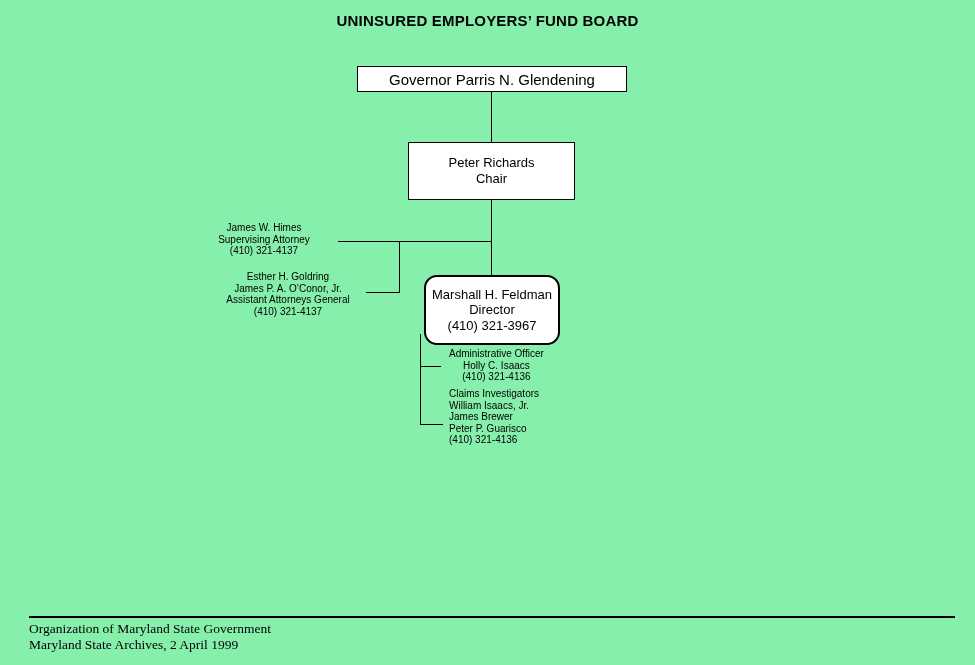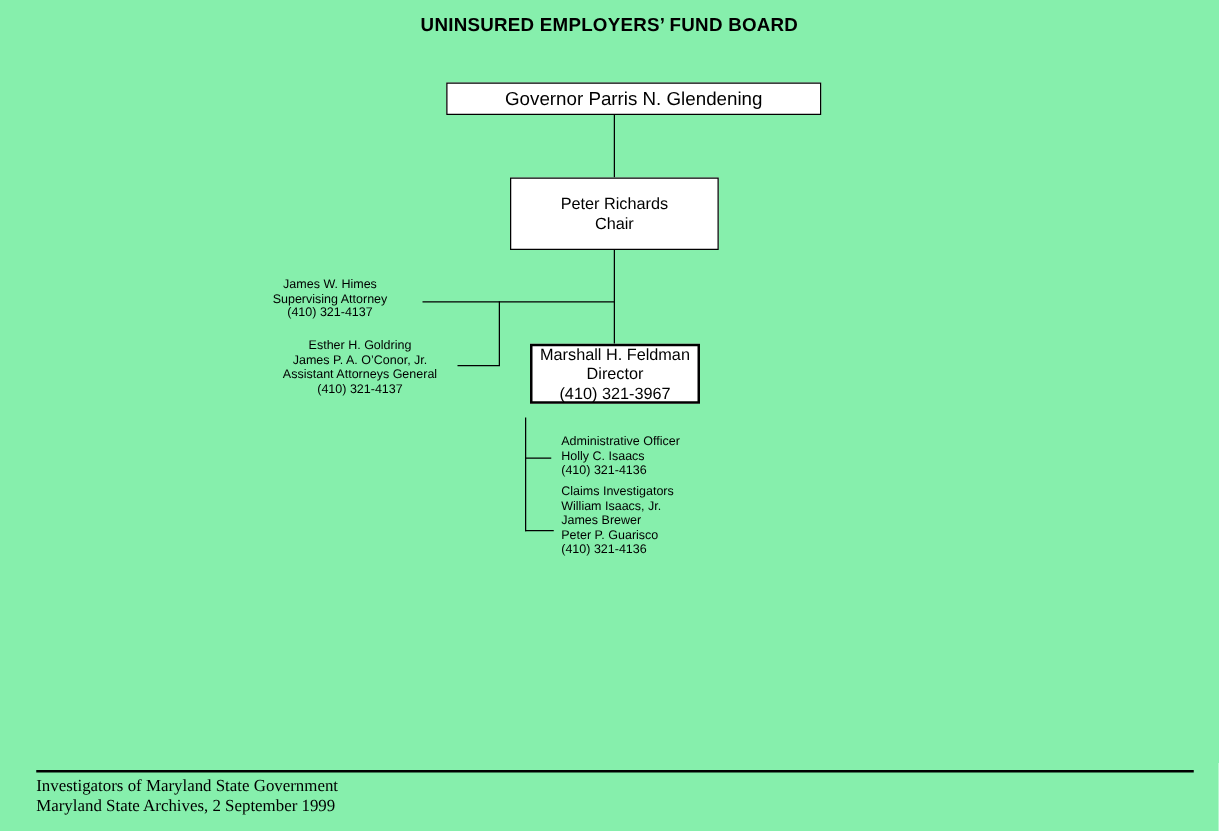--- a/index.html
+++ b/index.html
@@ -27,31 +27,31 @@
     border: 1px solid #000000;
     background: #ffffff;
     display: flex;
     flex-direction: column;
     align-items: center;
     justify-content: center;
     text-align: center;
     box-sizing: border-box;
   }
   .box-governor {
-    left: 357px; top: 66px; width: 300px; height: 26px;
+    left: 357px; top: 66px; width: 270px; height: 26px;
     font-size: 15px;
   }
   .box-chair {
     left: 408px; top: 142px; width: 167px; height: 58px;
     font-size: 13px; line-height: 16px;
   }
   .box-director {
-    left: 424px; top: 275px; width: 136px; height: 48px;
+    left: 424px; top: 275px; width: 136px; height: 70px;
     border-width: 2px;
-    font-size: 13px; line-height: 15.5px;
+    font-size: 13px; line-height: 15.5px; border-radius: 13px;
   }
   .line { position: absolute; background: #000000; }
   .ann {
     position: absolute;
     font-size: 10px;
     line-height: 11.5px;
     white-space: nowrap;
   }
   .ann-center { text-align: center; }
   .ann-left { text-align: left; }
@@ -111,33 +111,33 @@
   <div class="box box-director">
     <div>Marshall H. Feldman</div>
     <div>Director</div>
     <div>(410) 321-3967</div>
   </div>
 
   <div class="line" style="left:420px; top:334px; width:1px; height:91px;"></div>
   <div class="line" style="left:420px; top:366px; width:21px; height:1px;"></div>
   <div class="line" style="left:420px; top:424px; width:23px; height:1px;"></div>
 
-  <div class="ann ann-left" style="left:449px; top:348px;">
+  <div class="ann ann-left" style="left:449px; top:348px;text-align:center;">
     <div>Administrative Officer</div>
     <div>Holly C. Isaacs</div>
     <div>(410) 321-4136</div>
   </div>
 
   <div class="ann ann-left" style="left:449px; top:388px;">
     <div>Claims Investigators</div>
     <div>William Isaacs, Jr.</div>
     <div>James Brewer</div>
     <div>Peter P. Guarisco</div>
     <div>(410) 321-4136</div>
   </div>
 
   <div class="footer-rule"></div>
   <div class="footer-text footer-left">
-    <div>Investigators of Maryland State Government</div>
-    <div>Maryland State Archives, 2 September 1999</div>
+    <div>Organization of Maryland State Government</div>
+    <div>Maryland State Archives, 2 April 1999</div>
   </div>
 
 </div>
 
 </body></html>

